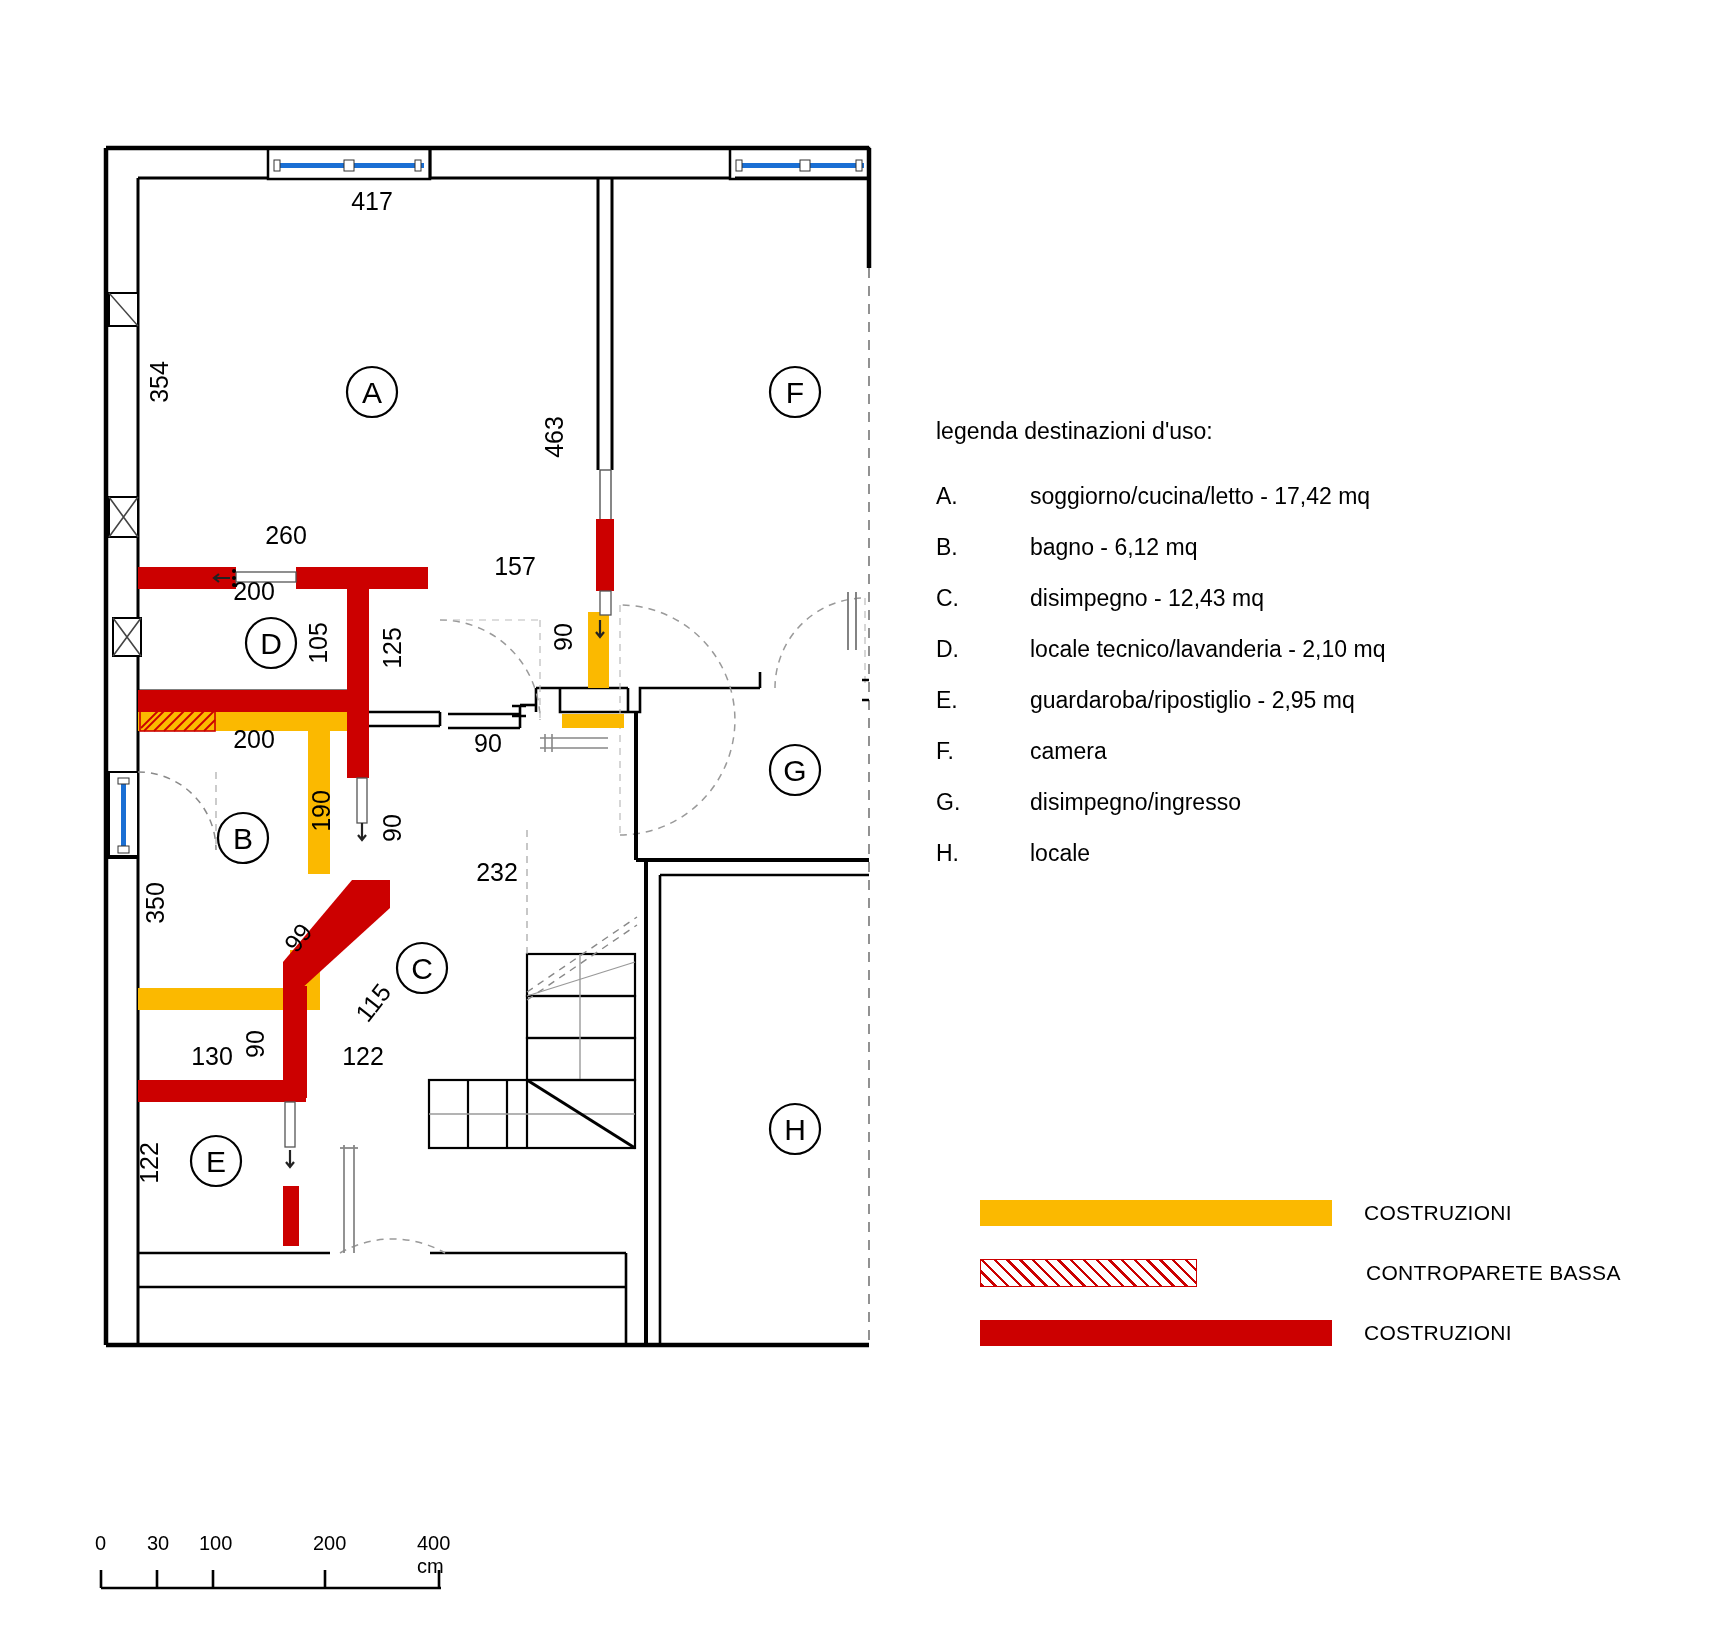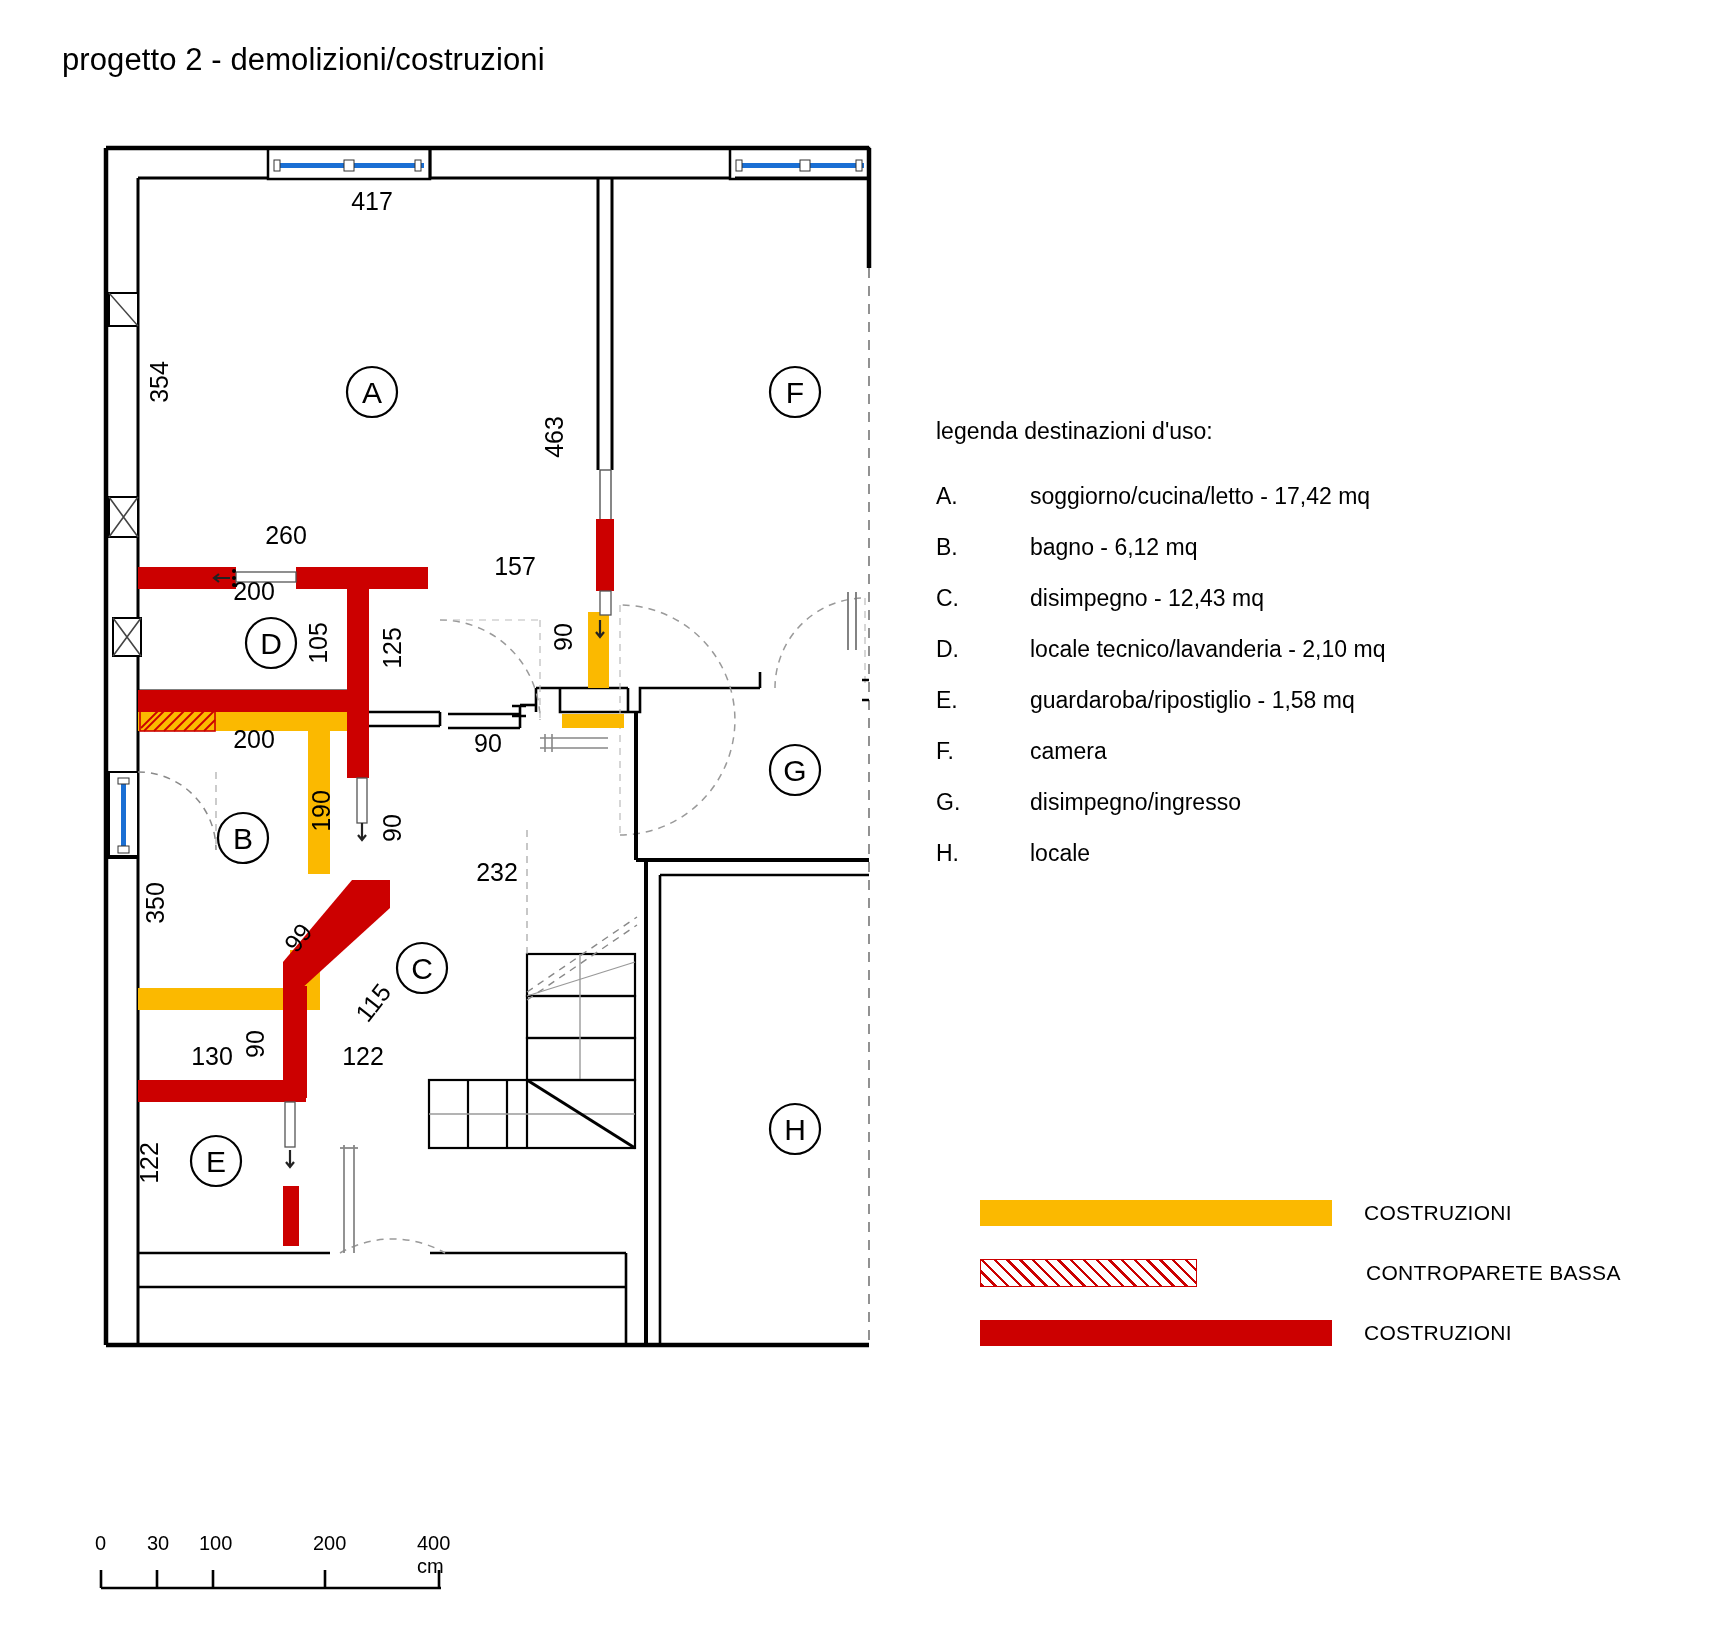--- a/index.html
+++ b/index.html
@@ -31,21 +31,20 @@
   
   #scalebar{position:absolute;left:95px;top:1532px;}
   .sc-nums{position:relative;height:30px;width:360px;font-size:20px;}
   .sc-nums span{position:absolute;top:0;}
 </style>
 </head>
 <body>
 
 <div id="page">
 
-  <div id="title">progetto 2 - demolizioni/costruzioni</div>
 
   <svg id="plan" width="960" height="1420" viewBox="0 0 960 1420">
 
     <g>
 
       <g stroke="#000" fill="none" stroke-width="4.5">
 
         <path d="M106 148 L106 1345"></path>
 
         <path d="M106 1345 L869 1345"></path>
@@ -327,21 +326,21 @@
         <div class="lg-row">
           <div class="lg-key">C.</div>
           <div class="lg-txt">disimpegno - 12,43 mq</div>
         </div>
         <div class="lg-row">
           <div class="lg-key">D.</div>
           <div class="lg-txt">locale tecnico/lavanderia - 2,10 mq</div>
         </div>
         <div class="lg-row">
           <div class="lg-key">E.</div>
-          <div class="lg-txt">guardaroba/ripostiglio - 1,58 mq</div>
+          <div class="lg-txt">guardaroba/ripostiglio - 2,95 mq</div>
         </div>
         <div class="lg-row">
           <div class="lg-key">F.</div>
           <div class="lg-txt">camera</div>
         </div>
         <div class="lg-row">
           <div class="lg-key">G.</div>
           <div class="lg-txt">disimpegno/ingresso</div>
         </div>
         <div class="lg-row">

